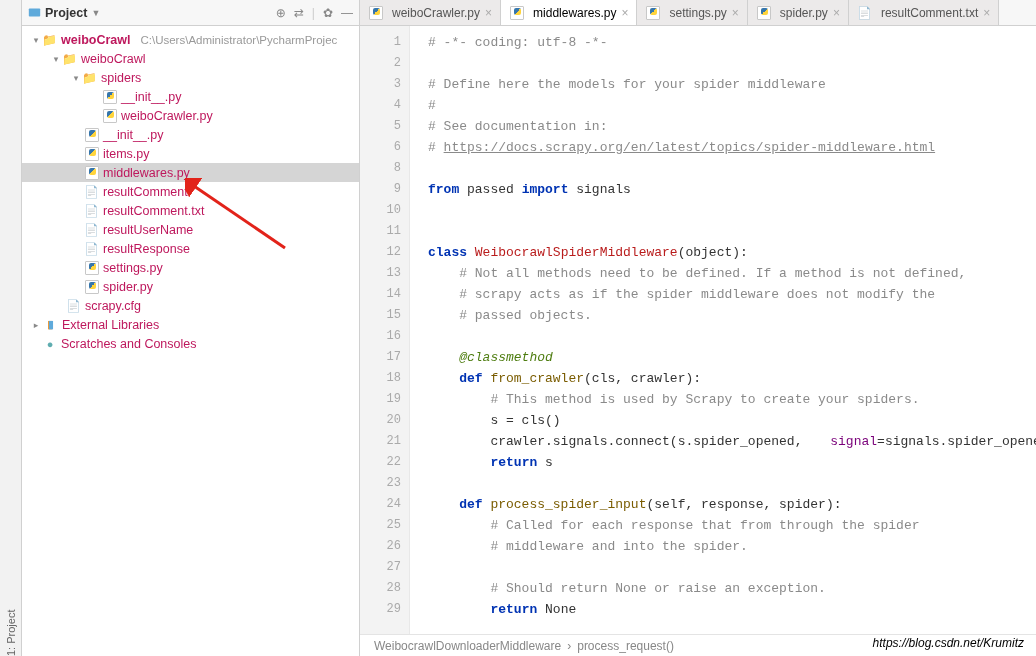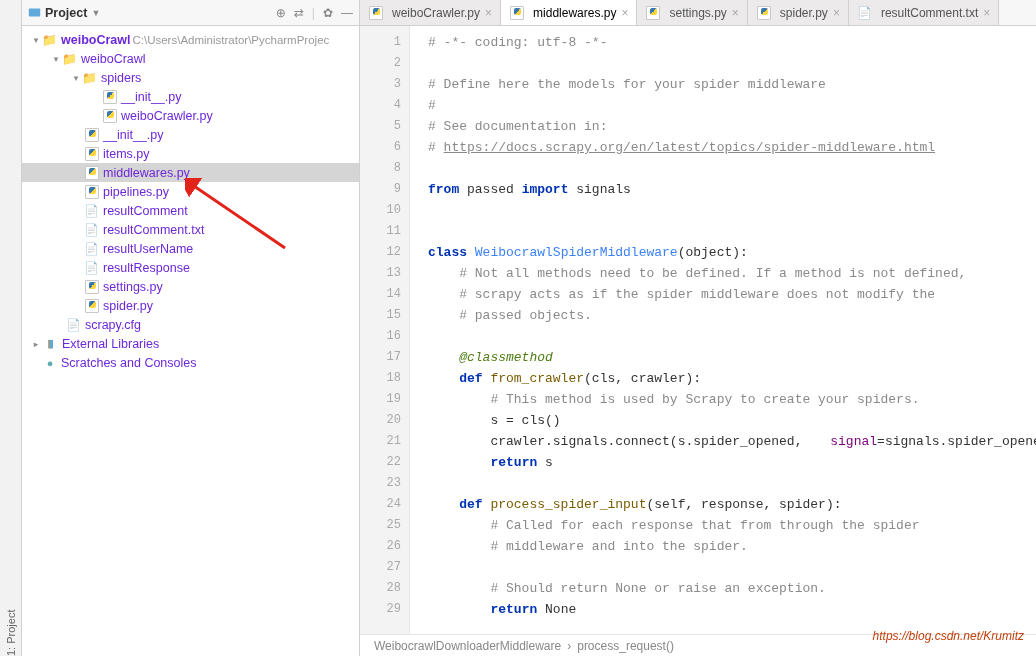--- a/index.html
+++ b/index.html
@@ -25,40 +25,40 @@
 .icon.pkg::before { content:"📁"; font-size:12px; }
 .icon.pyfile { position:relative; }
 .icon.pyfile::before { content:""; display:block; width:12px; height:12px; background:#fff; border:1px solid #c8c8c8; border-radius:1px; }
 .icon.pyfile::after { content:""; position:absolute; width:7px; height:7px; background:linear-gradient(135deg,#3776ab 50%,#ffd43b 50%); border-radius:2px; left:5px; top:3px; }
 .icon.txtfile { color:#888; }
 .icon.txtfile::before { content:"📄"; font-size:12px; filter:grayscale(0.5); }
 .icon.lib { color:#e89a3c; }
 .icon.lib::before { content:"▮"; font-size:11px; color:#e89a3c; }
 .icon.lib2::before { content:"▮"; font-size:11px; color:#5faadb; }
 .icon.scratch::before { content:"●"; font-size:11px; color:#5fadb0; }
-.tree-label { color:#6d28d9; }
-.tree-hint { color:#999; font-size:11.5px; margin-left:2px; }
+.tree-label { color:#be185d; }
+.tree-hint { color:#999; font-size:11.5px; margin-left:10px; }
 .indent { display:inline-block; }
 .right-panel { flex:1; display:flex; flex-direction:column; min-width:0; }
 .tabs { height:26px; border-bottom:1px solid #d0d0d0; display:flex; align-items:stretch; background:#f7f7f7; overflow:hidden; }
 .tab { display:flex; align-items:center; padding:0 8px; border-right:1px solid #d0d0d0; gap:5px; font-size:12px; color:#555; background:#eceaea; cursor:pointer; }
 .tab.active { background:#fff; color:#000; border-bottom:1px solid #fff; margin-bottom:-1px; }
 .tab .close { color:#aaa; font-size:12px; }
 .editor { flex:1; display:flex; font-family:"Consolas","Courier New",monospace; font-size:13px; overflow:hidden; background:#fff; }
 .gutter { width:50px; background:#f3f3f3; text-align:right; color:#aaa; padding:6px 8px 0 0; line-height:21px; border-right:1px solid #e8e8e8; font-size:12px; }
 .code { flex:1; padding:6px 0 0 18px; line-height:21px; white-space:pre; overflow:hidden; }
 .c-comment { color:#8a8a8a; }
 .c-link { text-decoration:underline; }
 .c-kw { color:#0033b3; font-weight:bold; }
-.c-cls { color:#3b82f6; }
+.c-cls { color:#b91c1c; }
 .c-dec { color:#4d7c0f; font-style:italic; }
 .c-fn { color:#7a5c00; }
 .c-par { color:#7a007a;margin-left:20px; }
 .breadcrumb { height:22px; border-top:1px solid #e4e4e4; display:flex; align-items:center; padding:0 14px; font-size:12px; color:#888; gap:6px; }
-.watermark { position:absolute; right:12px; bottom:13px; font-size:12px; color:#c2410c; font-style:italic; }
+.watermark { position:absolute; right:12px; bottom:6px; font-size:12px; color:#000000; font-style:italic; }
 .arrow-annot { position:absolute; left:185px; top:178px; pointer-events:none; z-index:5; }
 svg.ticon { width:13px; height:13px; }
 </style>
 </head>
 <body>
 
 <div class="container">
   <div class="vertical-tab">
     <span>1: Project</span>
   </div>
@@ -118,25 +118,20 @@
         </div>
       <div class="tree-row">
           <span class="indent" style="width:62px"></span>
           <span class="icon pyfile"></span>
           <span class="tree-label">items.py</span>
         </div>
       <div class="tree-row selected">
           <span class="indent" style="width:62px"></span>
           <span class="icon pyfile"></span>
           <span class="tree-label">middlewares.py</span>
-        </div>
-      <div class="tree-row">
-          <span class="indent" style="width:62px"></span>
-          <span class="icon pyfile"></span>
-          <span class="tree-label">pipelines.py</span>
         </div>
       <div class="tree-row">
           <span class="indent" style="width:62px"></span>
           <span class="icon txtfile"></span>
           <span class="tree-label">resultComment</span>
         </div>
       <div class="tree-row">
           <span class="indent" style="width:62px"></span>
           <span class="icon txtfile"></span>
           <span class="tree-label">resultComment.txt</span>

